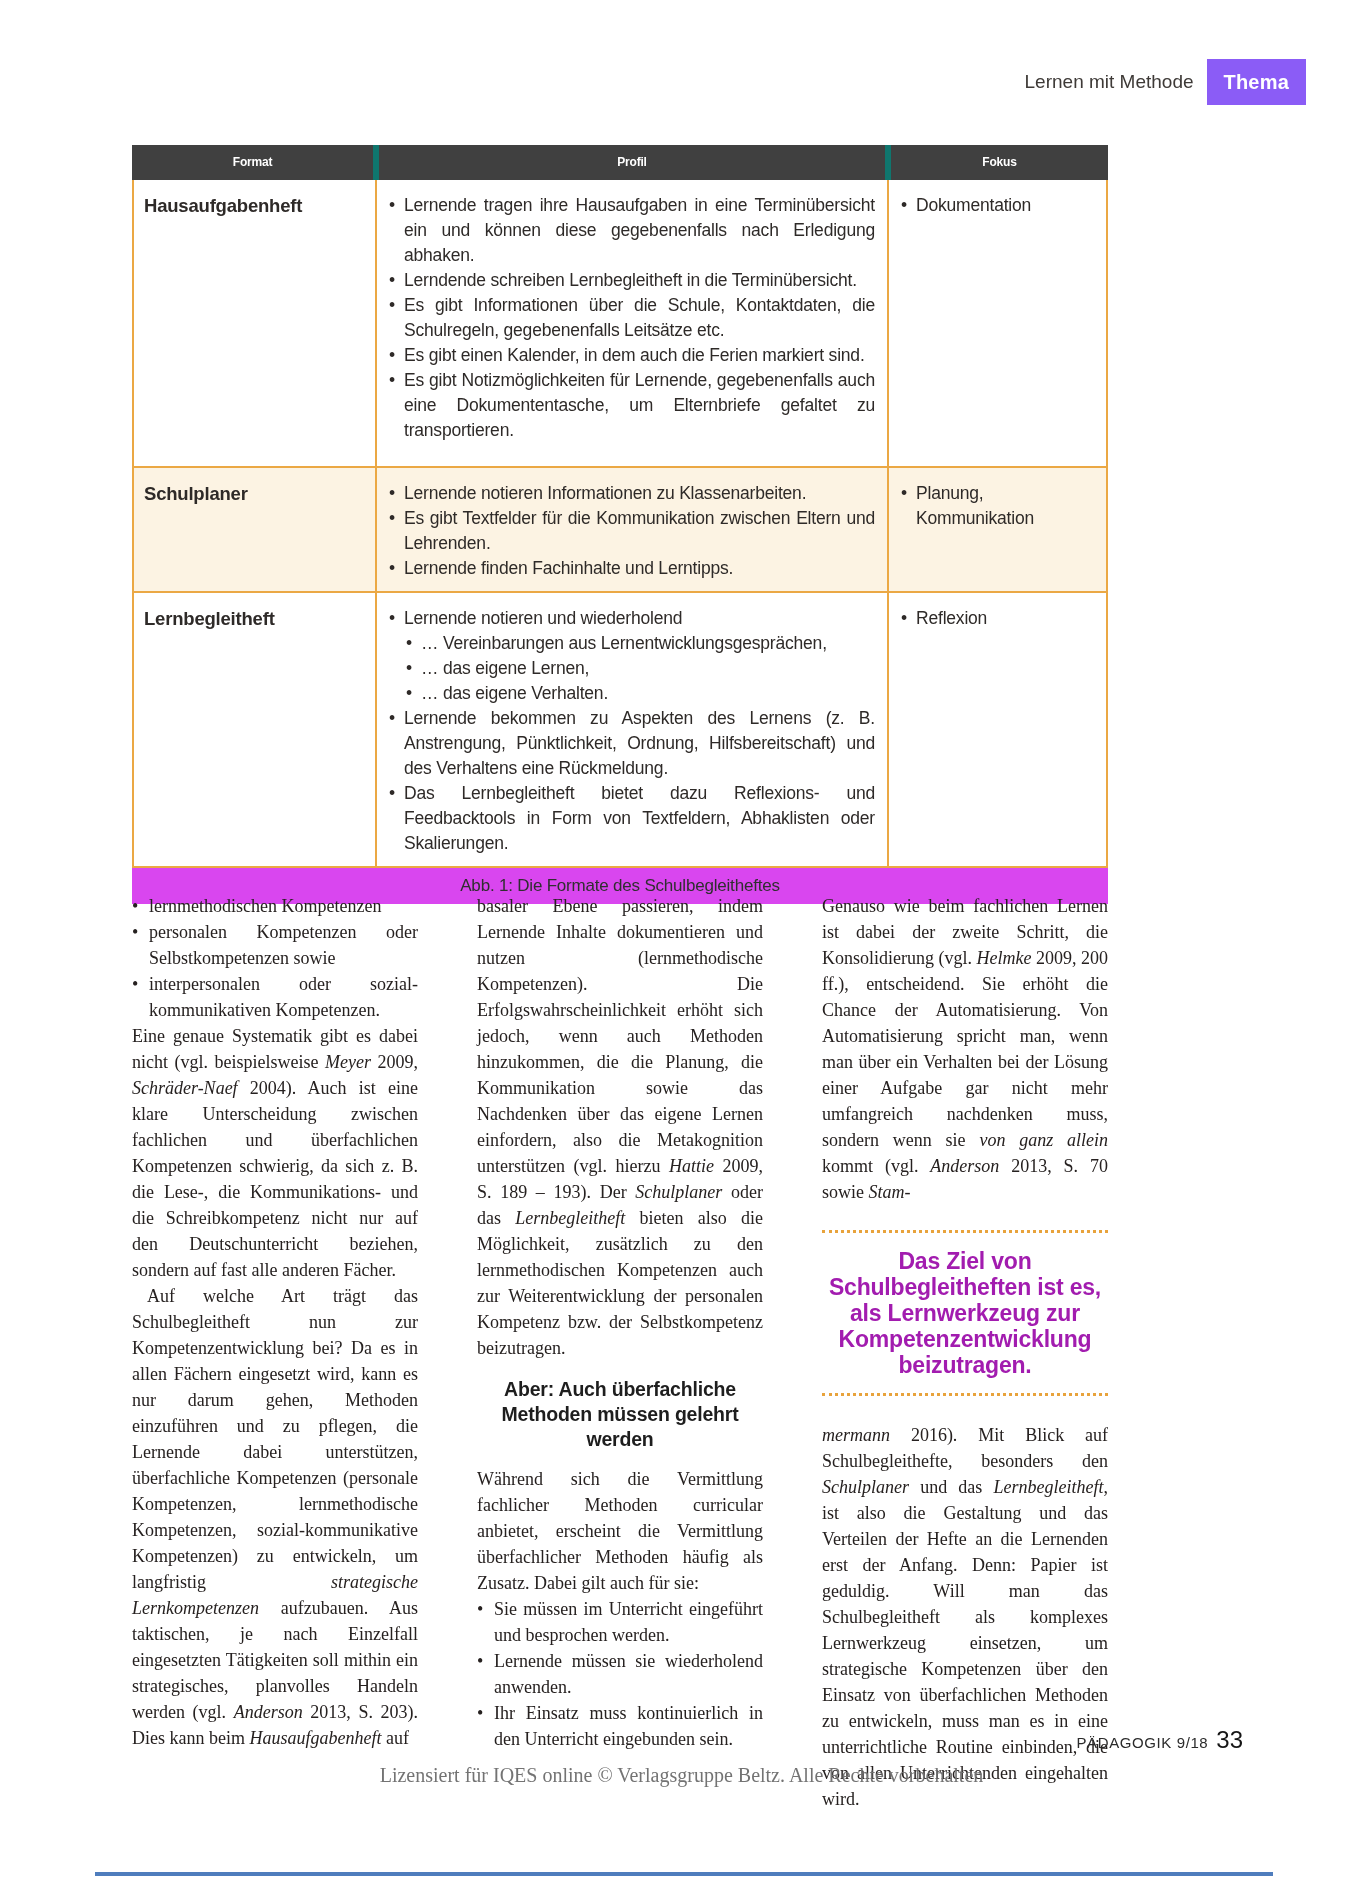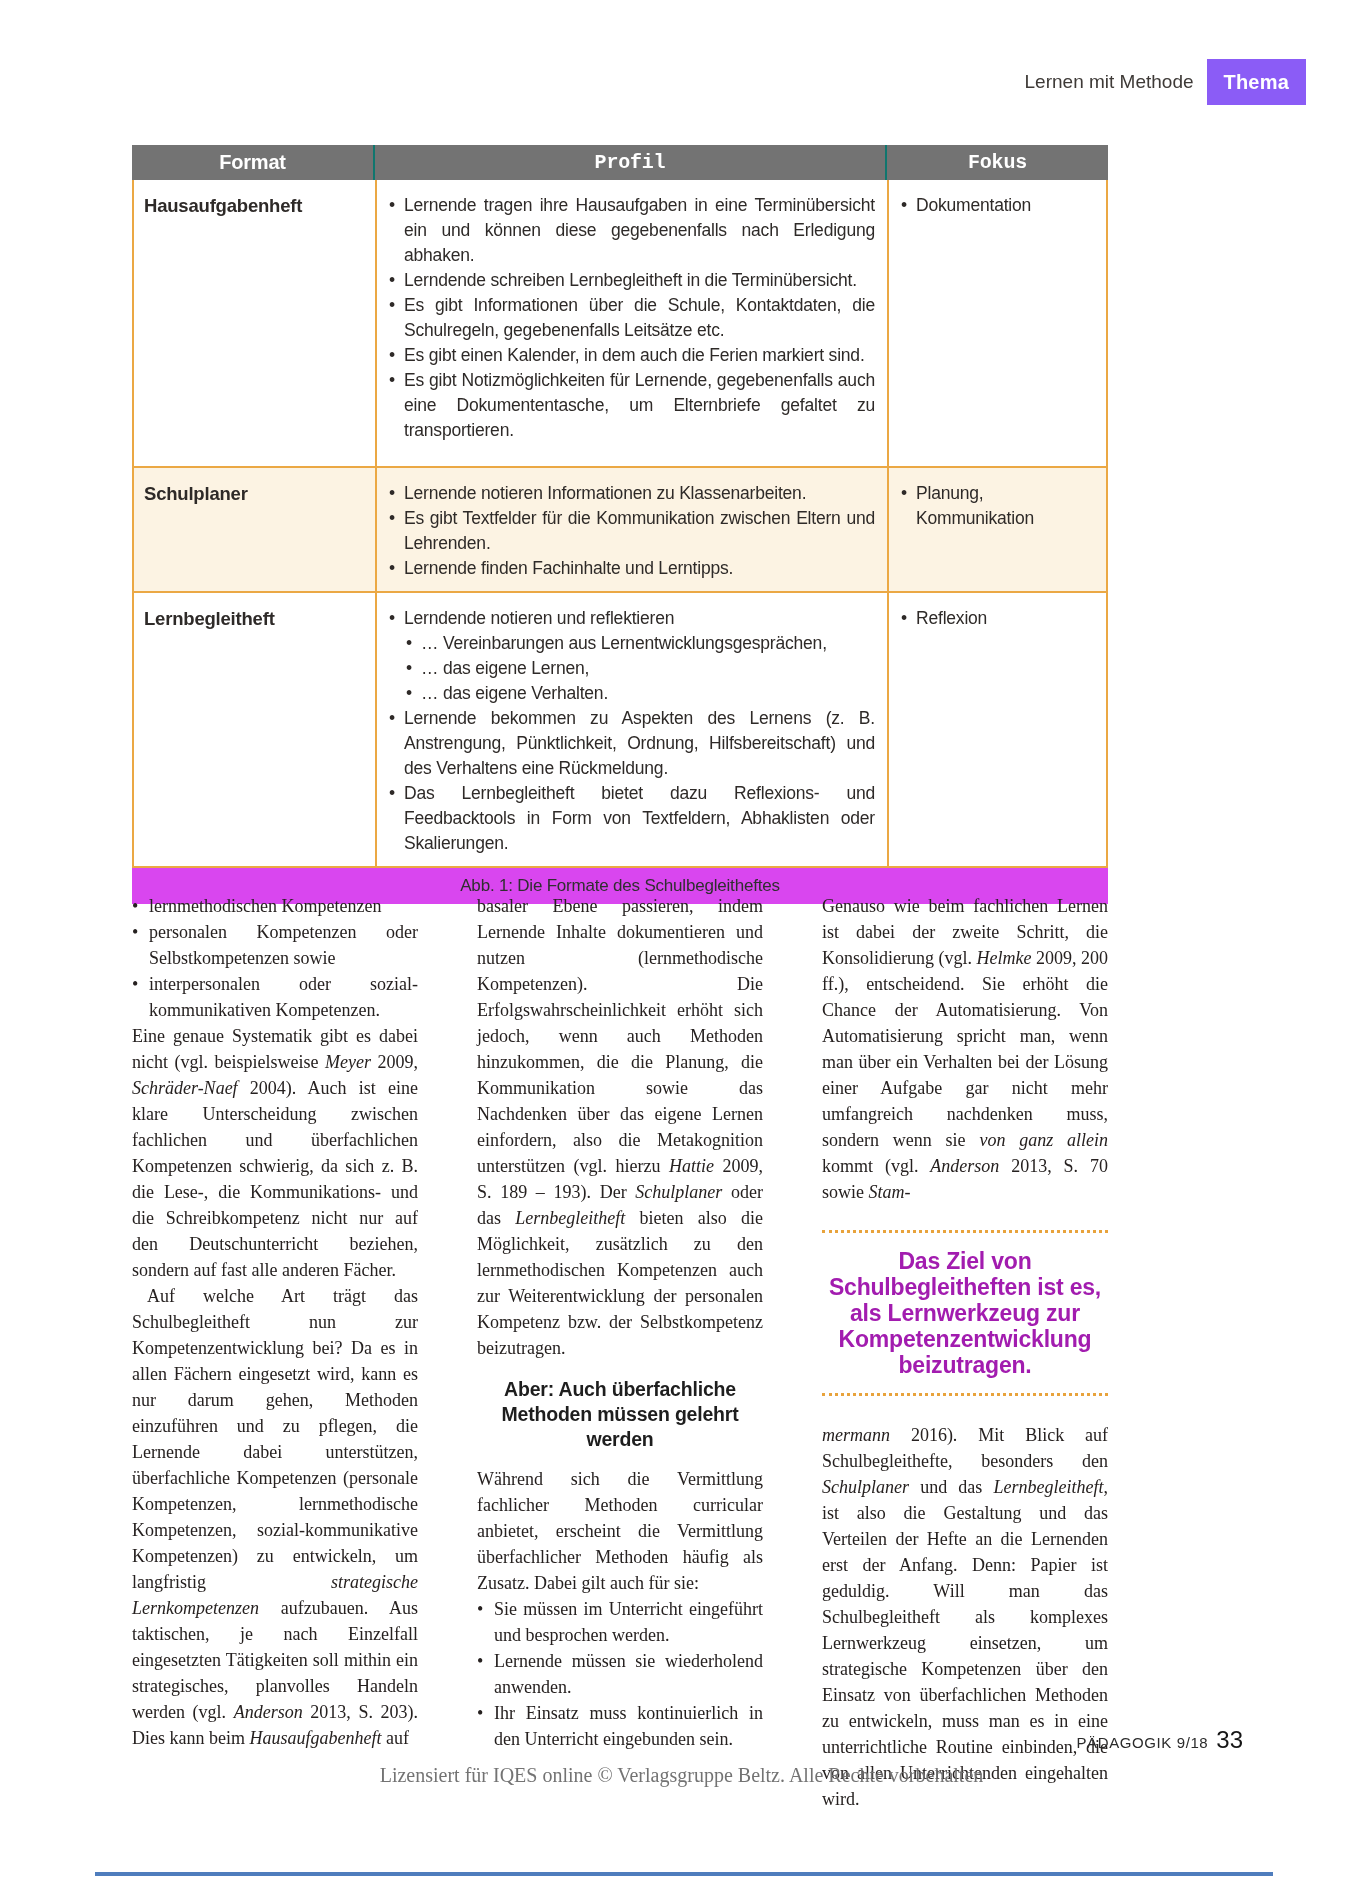--- a/index.html
+++ b/index.html
@@ -8,23 +8,23 @@
 
   
   .page-header{position:absolute;top:59px;right:57px;display:flex;align-items:center;gap:13px;}
   .section-title{font-size:19px;color:#3e3a37;}
   .badge{background:#8b5cf6;color:#fff;font-weight:700;font-size:20px;height:46px;line-height:46px;
          padding:0 17px;letter-spacing:.2px;}
 
   
   .table-block{position:absolute;left:132px;top:145px;width:976px;}
   .tgrid{display:grid;grid-template-columns:241px 512px 223px;box-sizing:border-box;}
-  .thead{background:#737373;color:#fff;font-weight:700;font-size:20px;letter-spacing:-.2px;}
+  .thead{background:#404040;color:#fff;font-weight:700;font-size:12px;letter-spacing:-.2px;}
   .thead .th{height:35px;line-height:35px;text-align:center;}
-  .thead .th + .th{border-left:2px solid #0f766e;font-family:Liberation Mono, monospace;}
+  .thead .th + .th{border-left:6px solid #0f766e;}
   .tbody{border:2px solid #EBA844;border-top:none;box-sizing:border-box;}
   .trow + .trow{border-top:2px solid #EBA844;}
   .trow.cream{background:#FCF3E3;}
   .r1{min-height:286px;} .r2{min-height:115px;} .r3{min-height:235px;}
   .cell{padding:13px 12px 10px 12px;font-size:17.5px;line-height:25px;letter-spacing:-.2px;color:#2e2a28;box-sizing:border-box;}
   .trow > .cell + .cell{border-left:2px solid #EBA844;}
   .cell.format{font-weight:700;font-size:18.5px;padding-left:10px;}
   .bi{display:flex;}
   .bi .bm{flex:none;width:15px;}
   .bi .bt{flex:1;text-align:justify;}
@@ -127,21 +127,21 @@
               <span class="bt">Planung, Kommunikation</span>
             </div>
         </div>
       </div>
 
       <div class="trow tgrid r3">
         <div class="cell format">Lernbegleitheft</div>
         <div class="cell">
           <div class="bi">
               <span class="bm">•</span>
-              <span class="bt">Lerndende notieren und reflektieren</span>
+              <span class="bt">Lernende notieren und wiederholend</span>
             </div>
           <div class="bi sub">
               <span class="bm">•</span>
               <span class="bt">… Vereinbarungen aus Lernentwicklungsgesprächen,</span>
             </div>
           <div class="bi sub">
               <span class="bm">•</span>
               <span class="bt">… das eigene Lernen,</span>
             </div>
           <div class="bi sub">

